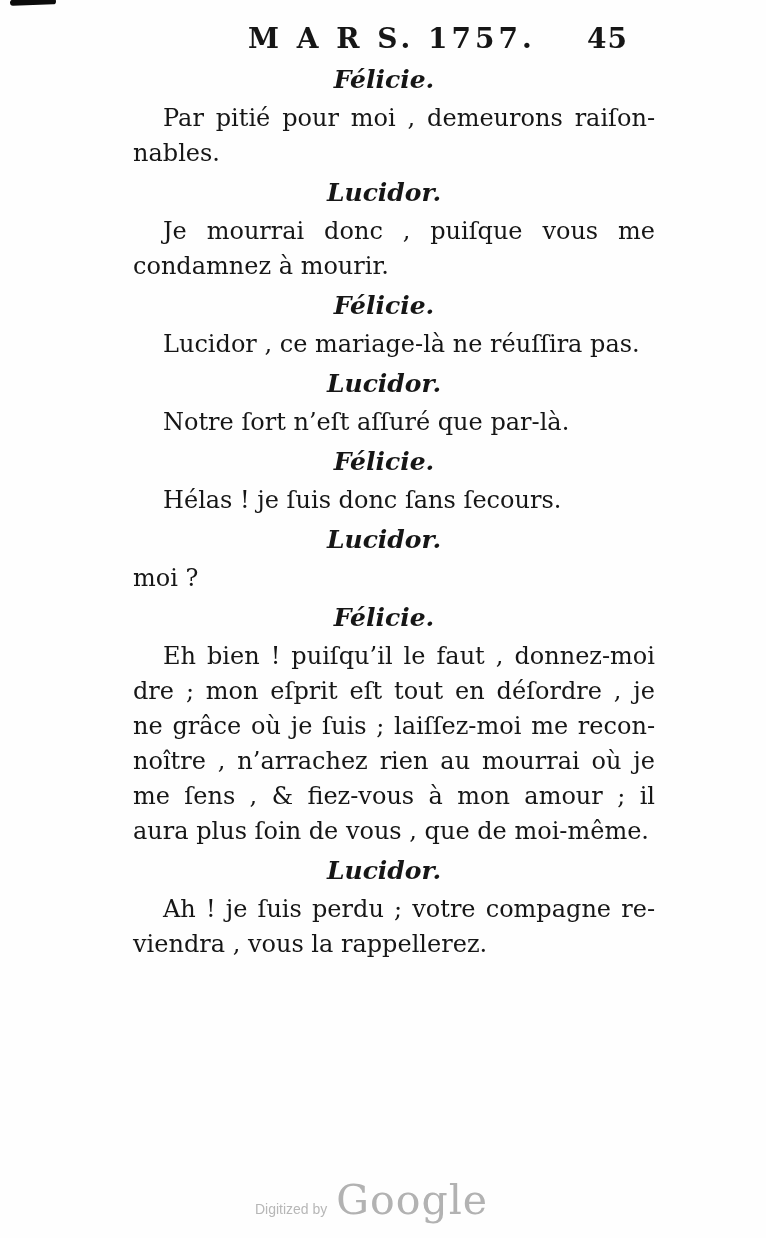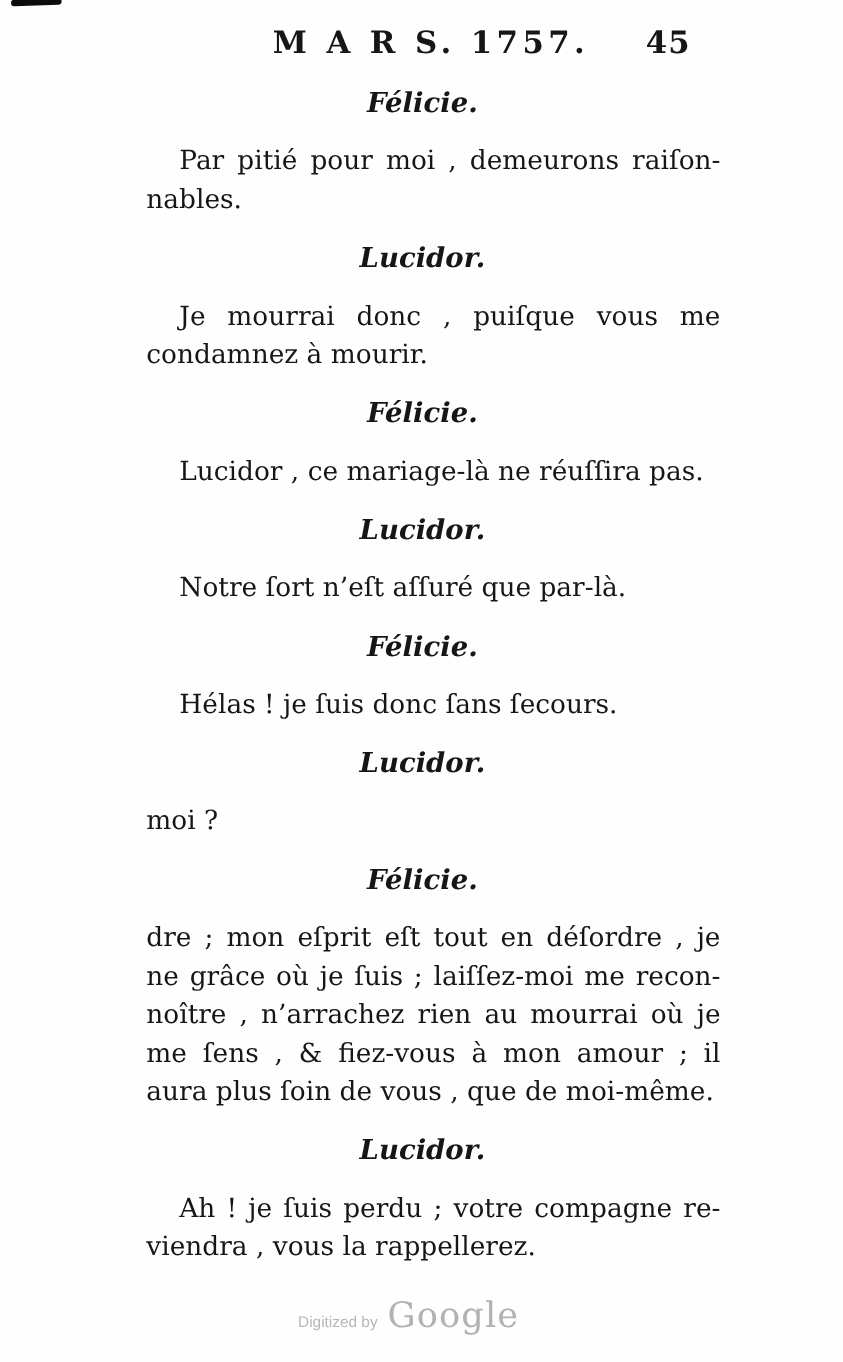--- a/index.html
+++ b/index.html
@@ -34,21 +34,21 @@
   }
   
   .text-block {
     position:absolute; left:113px; top:58px;
     width:542px;
   }
   .speaker {
     font-style:italic; font-weight:bold;
     font-size:25px; line-height:35px;
     text-align:center;
-    margin:18px 0;
+    margin:4px 0;
   }
   .line {
     font-size:24px; line-height:35px;
     white-space:nowrap;
     text-align:left;
     margin-left:20px;
   }
   .jfull {
     white-space:normal;
     text-align:justify;
@@ -60,21 +60,21 @@
     position:absolute; left:0; top:1176px; width:743px;
     display:flex; align-items:baseline; justify-content:center;
     gap:9px;
   }
   .wm-text {
     font-family:"Liberation Sans", sans-serif;
     font-size:14px; color:#b7b7b7;
   }
   .wm-logo {
     font-family:"DejaVu Serif", serif;
-    font-size:32px; color:#b2b2b2;
+    font-size:41px; color:#b2b2b2;
     letter-spacing:1px;
   }
 </style>
 </head>
 <body>
 
 <div class="page">
 
   <div class="artifact"></div>
 
@@ -112,20 +112,21 @@
       <div class="line indent">Hélas ! je ſuis donc ſans ſecours.</div>
     </div>
 
     <div class="speech">
       <div class="speaker">Lucidor.</div>
       <div class="line">moi ?</div>
     </div>
 
     <div class="speech">
       <div class="speaker">Félicie.</div>
+      <div class="line indent jfull">Eh bien ! puiſqu’il le faut , donnez-moi</div>
       <div class="line jfull">dre ; mon eſprit eſt tout en déſordre , je</div>
       <div class="line jfull">ne grâce où je ſuis ; laiſſez-moi me recon-</div>
       <div class="line jfull">noître , n’arrachez rien au mourrai où je</div>
       <div class="line jfull">me ſens , &amp; fiez-vous à mon amour ; il</div>
       <div class="line">aura plus ſoin de vous , que de moi-même.</div>
     </div>
 
     <div class="speech">
       <div class="speaker">Lucidor.</div>
       <div class="line indent jfull">Ah ! je ſuis perdu ; votre compagne re-</div>

